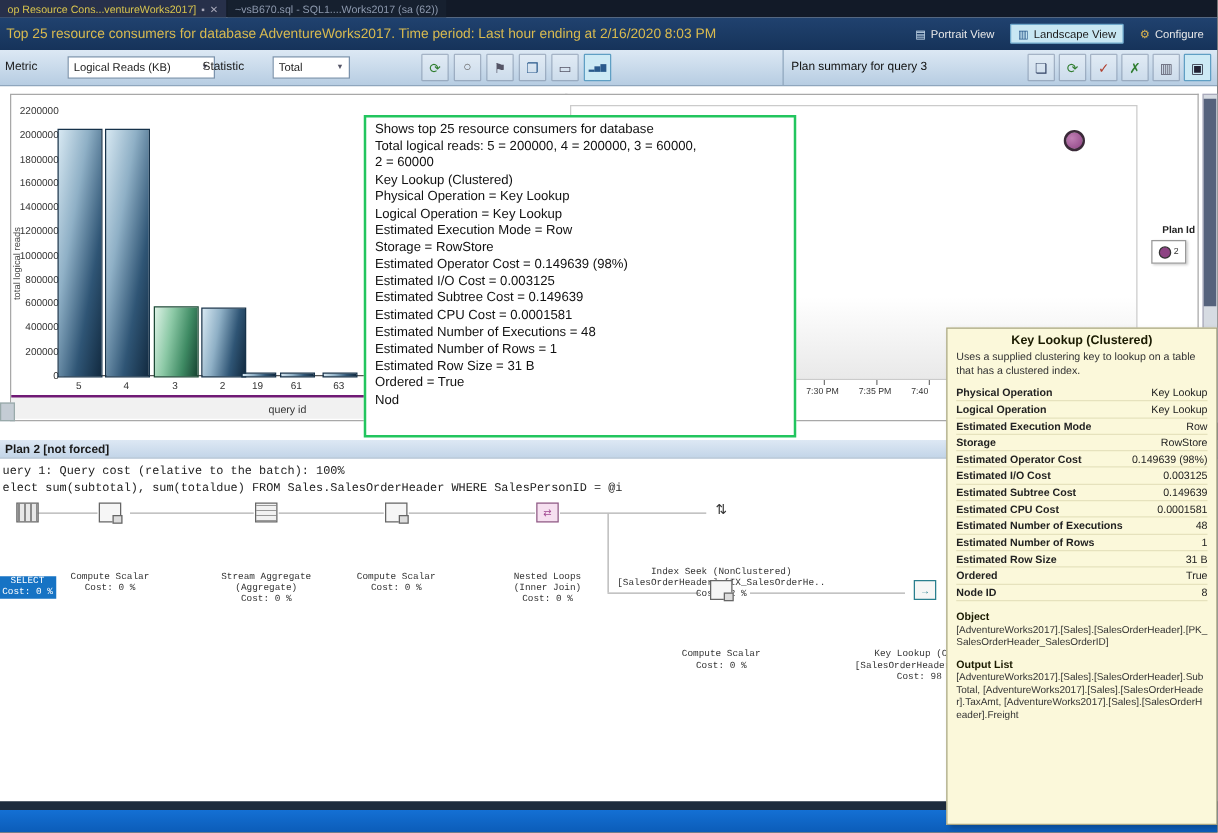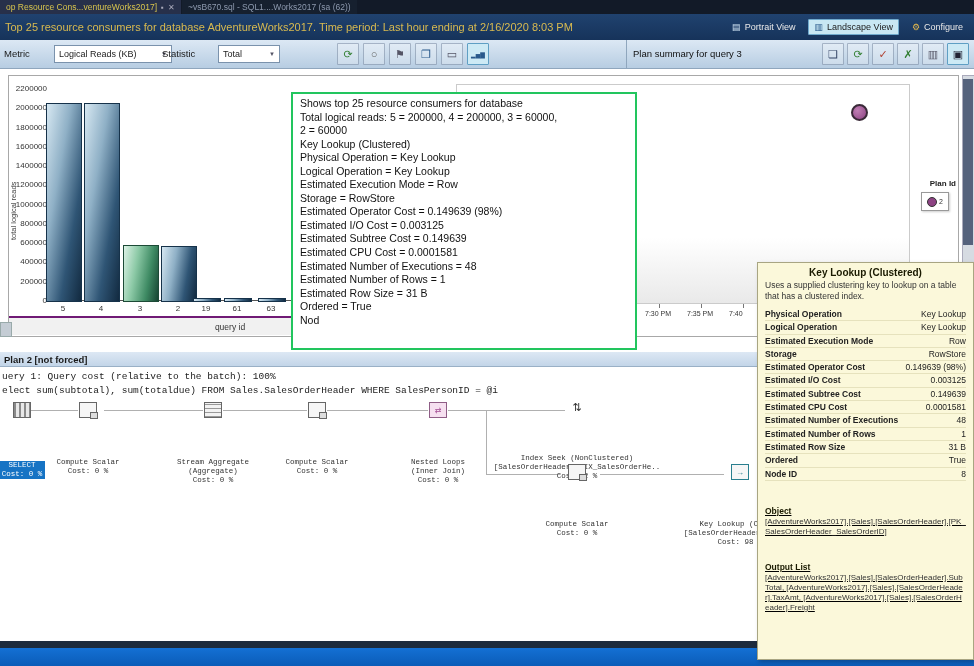--- a/index.html
+++ b/index.html
@@ -94,21 +94,21 @@
   .pconn{position:absolute;background:#b0b0b0;}
   
   #kl-tooltip{position:absolute;left:757px;top:262px;width:217px;height:398px;z-index:60;
               background:#fbf8da;border:1px solid #a8a582;box-shadow:2px 2px 4px rgba(0,0,0,.25);
               padding:4px 7px;box-sizing:border-box;overflow:hidden;}
   #kl-tooltip .ktitle{text-align:center;font-size:10px;font-weight:bold;color:#1a1a00;margin-bottom:2px;}
   #kl-tooltip .kdesc{font-size:8.5px;line-height:10.5px;color:#333;margin-bottom:7px;}
   .krow{display:flex;justify-content:space-between;font-size:8.5px;line-height:12.3px;
         border-bottom:1px solid #e6e2bd;color:#222;}
   .krow .kl{font-weight:bold;}
-  .ksec{margin-top:25px;text-decoration:underline;}
+  .ksec{margin-top:7px;}
   .ksec .kh{font-size:8.5px;font-weight:bold;color:#1a1a00;line-height:11px;}
   .ksec .kt{font-size:8px;line-height:10px;color:#333;word-break:break-all;}
   
   .foot-dark{position:absolute;left:0;top:641px;width:974px;height:7px;background:#1d2b3d;}
   .foot-blue{position:absolute;left:0;top:648px;width:974px;height:18px;
              background:linear-gradient(#1470d4,#0b5cb8);}
 </style>
 </head>
 <body>
 

